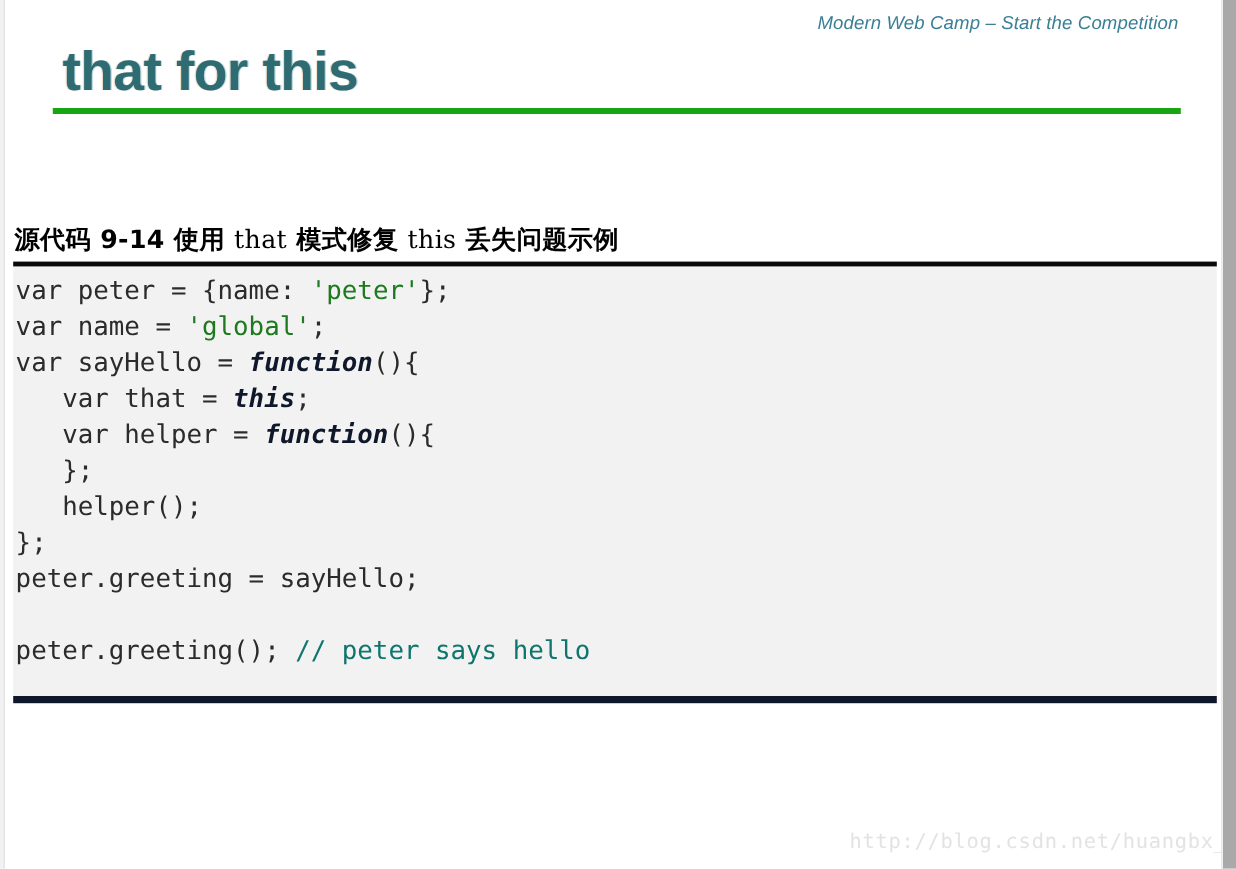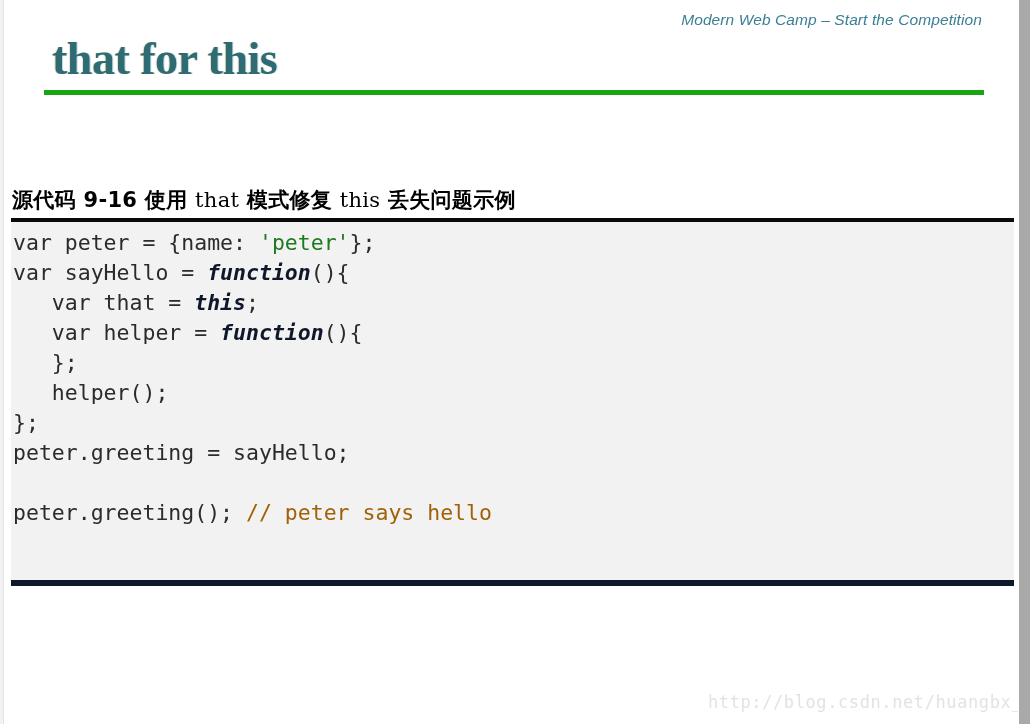--- a/index.html
+++ b/index.html
@@ -57,21 +57,21 @@
     font-weight: 400;
     color: #3b7f96;
     letter-spacing: 0.1px;
     white-space: nowrap;
   }
 
   .slide-title {
     position: absolute;
     left: 52px;
     top: 36px;
-    font-family: Liberation Serif, serif;
+    font-family: Liberation Sans, sans-serif;
     font-size: 46px;
     font-weight: bold;
     color: #2e6b72;
     letter-spacing: -0.5px;
     line-height: 1;
     text-shadow: 1px 0 0 rgba(130,190,200,0.55), -1px 0 0 rgba(200,150,80,0.30);
     white-space: nowrap;
   }
 
   .title-rule {
@@ -123,21 +123,21 @@
   }
   .tok-kw {
     color: #0f172a;
     font-weight: bold;
     font-style: italic;
   }
   .tok-str {
     color: #1e7a1e;
   }
   .tok-cmt {
-    color: #a16207;
+    color: #0f766e;
     margin-top: 48px;
   }
 
   .watermark {
     position: absolute;
     left: 708px;
     top: 692px;
     font-family: "DejaVu Sans Mono", "Liberation Mono", monospace;
     font-size: 17px;
     color: #e3e3e3;
@@ -152,25 +152,26 @@
 
   <div class="page-left-edge"></div>
 
   <div class="header-note">Modern Web Camp – Start the Competition</div>
 
   <div class="slide-title">that for this</div>
 
   <div class="title-rule"></div>
 
   <div class="code-caption">
-    <span>源代码  9-16  使用 </span><span class="latin">that</span><span> 模式修复 </span><span class="latin">this</span><span> 丢失问题示例</span>
+    <span>源代码  9-14  使用 </span><span class="latin">that</span><span> 模式修复 </span><span class="latin">this</span><span> 丢失问题示例</span>
   </div>
 
   <div class="code-block" id="code-block">
       <div class="code-line"><span>var peter = {name: </span><span class="tok-str">'peter'</span><span>};</span></div>
+      <div class="code-line"><span>var name = </span><span class="tok-str">'global'</span><span>;</span></div>
       <div class="code-line"><span>var sayHello = </span><span class="tok-kw">function</span><span>(){</span></div>
       <div class="code-line"><span>   var that = </span><span class="tok-kw">this</span><span>;</span></div>
       <div class="code-line"><span>   var helper = </span><span class="tok-kw">function</span><span>(){</span></div>
       <div class="code-line"><span>   };</span></div>
       <div class="code-line"><span>   helper();</span></div>
       <div class="code-line"><span>};</span></div>
       <div class="code-line"><span>peter.greeting = sayHello;</span></div>
       <div class="code-line">&nbsp;</div>
       <div class="code-line"><span>peter.greeting(); </span><span class="tok-cmt">// peter says hello</span></div>
     </div>

